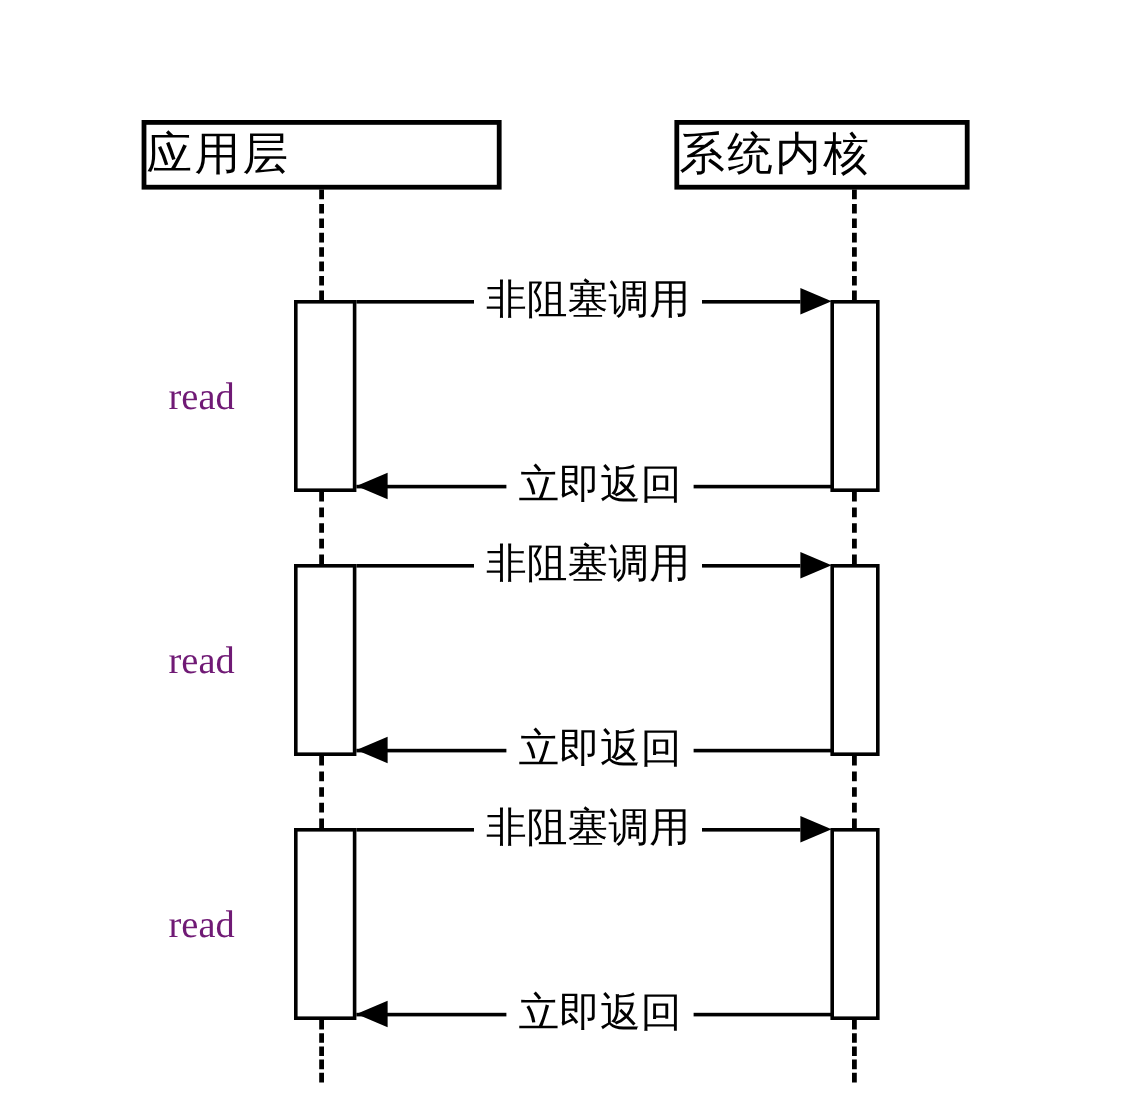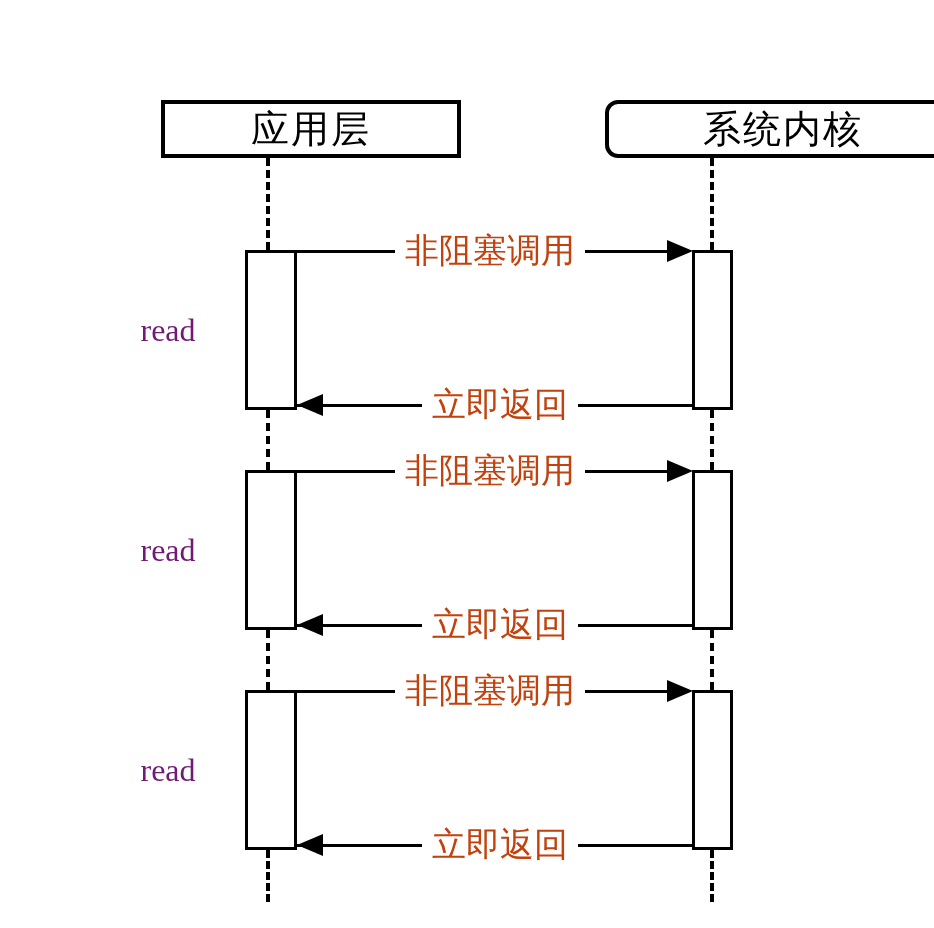--- a/index.html
+++ b/index.html
@@ -20,22 +20,20 @@
   }
 
   
   .participant-box {
     position: absolute;
     box-sizing: border-box;
     border: 4px solid #000000;
     background: #ffffff;
     display: flex;
     align-items: center;
-    justify-content: center;
-    margin-left: 43px;
   }
   .participant-label {
     font-size: 38px;
     line-height: 1;
     letter-spacing: 2px;
     white-space: nowrap;
     color: #000000;
   }
 
   
@@ -78,21 +76,21 @@
   
   .msg-label {
     position: absolute;
     background: #ffffff;
     padding: 0 10px;
     font-size: 34px;
     line-height: 1;
     white-space: nowrap;
     transform: translate(-50%, -50%);
     text-align: center;
-    color: #c2410c;
+    color: #000000;
   }
 
   
   .side-label {
     position: absolute;
     font-size: 32px;
     line-height: 1;
     white-space: nowrap;
     transform: translate(-50%, -50%);
     color: #701a75;
@@ -100,21 +98,21 @@
 </style>
 </head>
 <body>
 
 <div id="canvas">
 
   <div class="participant-box" style="left:118px; top:100px; width:300px; height:58px;">
     <span class="participant-label">应用层</span>
   </div>
 
-  <div class="participant-box" style="left:562px; top:100px; width:356px; height:58px;border-radius:13px;">
+  <div class="participant-box" style="left:562px; top:100px; width:246px; height:58px;">
     <span class="participant-label">系统内核</span>
   </div>
 
   <div class="lifeline" style="left:266px; top:158px; height:92px;"></div>
   <div class="lifeline" style="left:266px; top:410px; height:60px;"></div>
   <div class="lifeline" style="left:266px; top:630px; height:60px;"></div>
   <div class="lifeline" style="left:266px; top:850px; height:52px;"></div>
 
   <div class="lifeline" style="left:710px; top:158px; height:92px;"></div>
   <div class="lifeline" style="left:710px; top:410px; height:60px;"></div>

